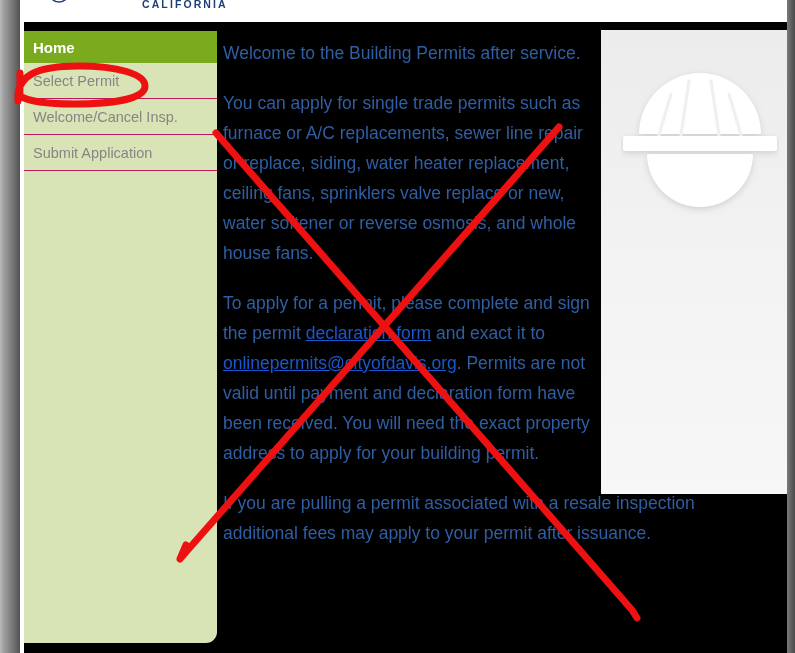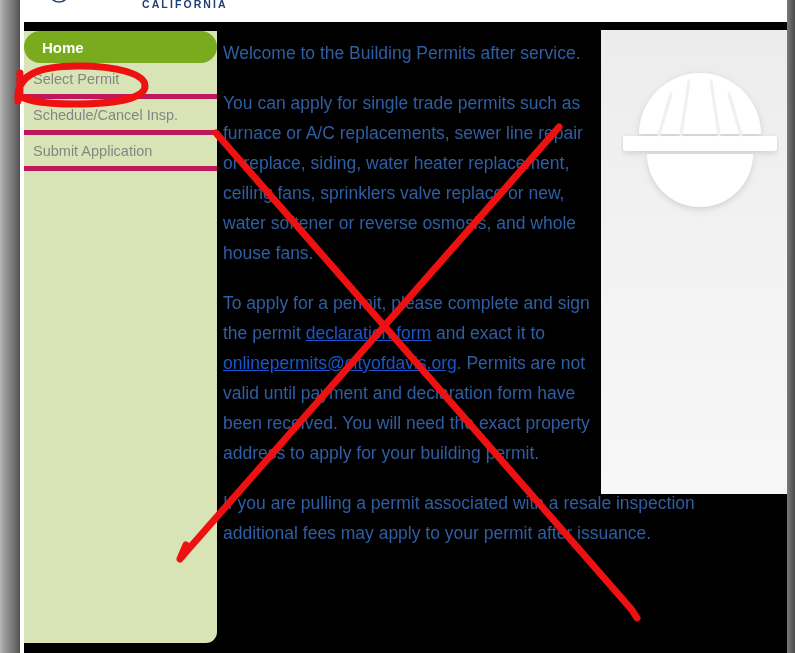--- a/index.html
+++ b/index.html
@@ -71,28 +71,27 @@
     overflow: hidden;
   }
   .nav-home {
     height: 32px;
     background: #7aab1f;
     color: #ffffff;
     font-size: 15px;
     font-weight: bold;
     display: flex;
     align-items: center;
-    padding-left: 18px;
+    padding-left: 9px;
     box-sizing: border-box;
     font-family: "Liberation Sans", sans-serif;
-    border-radius: 16px;
   }
   .nav-item {
     height: 36px;
-    border-bottom: 5px solid #be185d;
+    border-bottom: 1px solid #be185d;
     color: #858585;
     font-size: 14.5px;
     display: flex;
     align-items: center;
     padding-left: 9px;
     box-sizing: border-box;
     font-family: "Liberation Sans", sans-serif;
     background: #d9e4b6;
   }
   .nav-item:first-of-type { border-top: none; }
@@ -167,21 +166,21 @@
   </div>
 
   <nav id="sidebar">
     <div class="nav-home">
       <span>Home</span>
     </div>
     <div class="nav-item">
       <span>Select Permit</span>
     </div>
     <div class="nav-item">
-      <span>Schedule/Cancel Insp.</span>
+      <span>Welcome/Cancel Insp.</span>
     </div>
     <div class="nav-item">
       <span>Submit Application</span>
     </div>
   </nav>
 
   <main id="content">
     <p>Welcome to the Building Permits after service.</p>
 
     <p>You can apply for single trade permits such as furnace or A/C replacements, sewer line repair or replace, siding, water heater replacement, ceiling fans, sprinklers valve replace or new, water softener or reverse osmosis, and whole house fans.</p>

